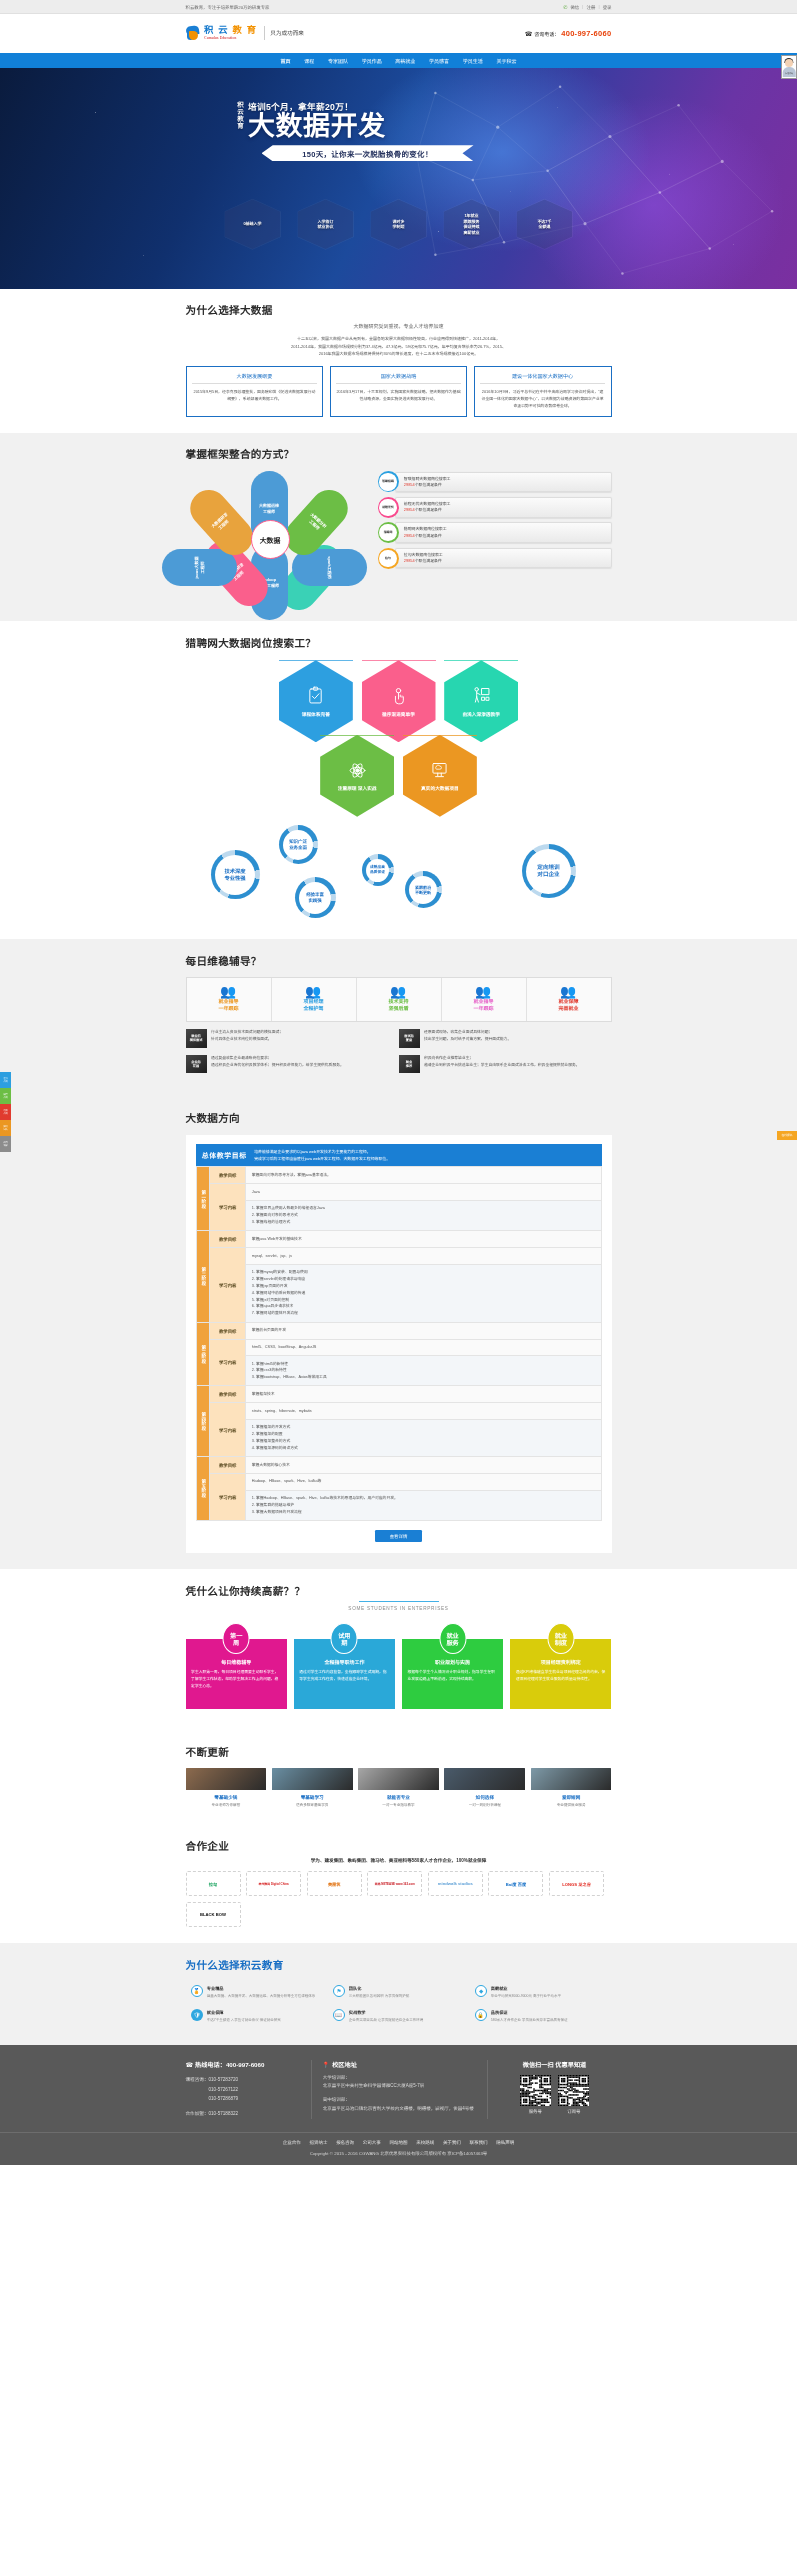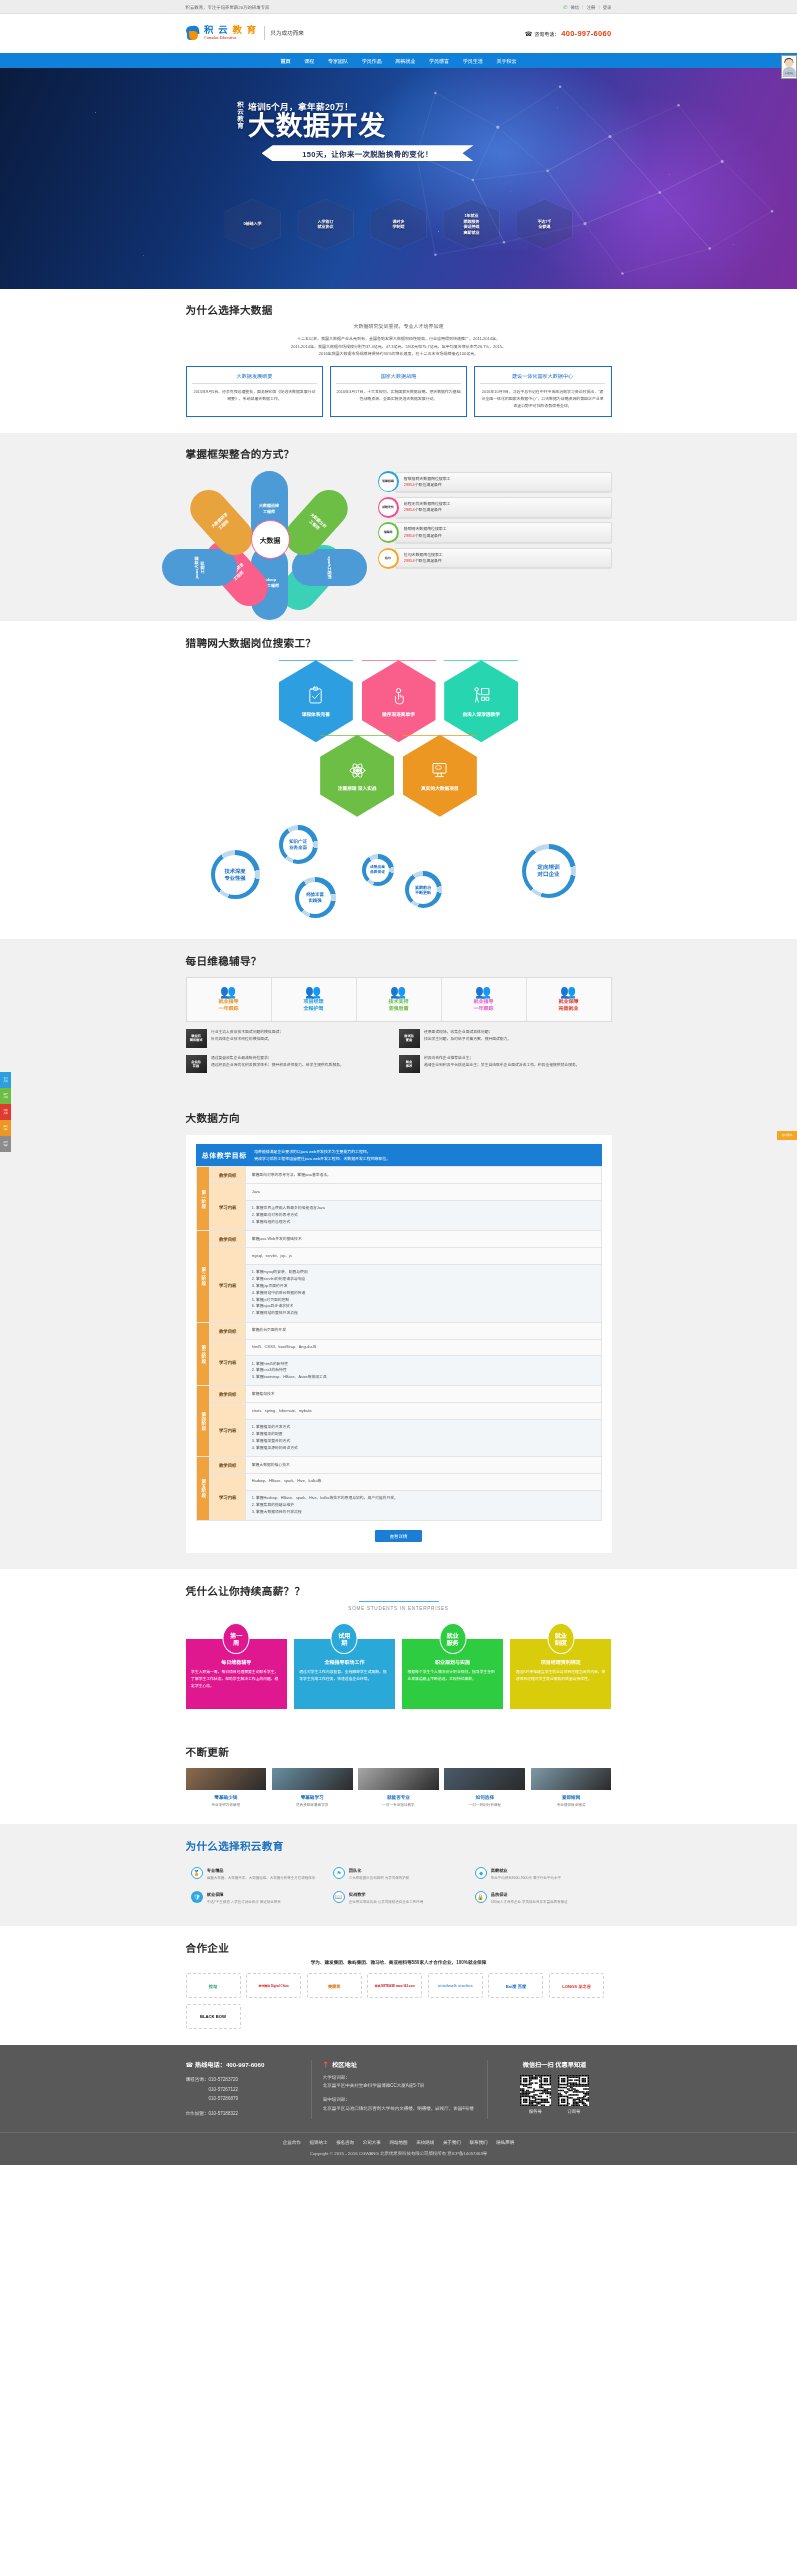--- a/index.html
+++ b/index.html
@@ -810,83 +810,83 @@
           </div>
           <div class="faq-card">
             <div class="faq-img" style="background: linear-gradient(135deg, rgb(126, 154, 168), rgb(42, 42, 42));"></div>
             <h5>爱即短网</h5>
             <p>专业提供就业服务</p>
           </div>
         </div>
     </div>
   </div>
 
-  <div class="sec grey">
-    <div class="inner">
-      <div class="sec-title blue">为什么选择积云教育</div>
-      <div class="adv-grid" id="adv-grid">
-          <div class="adv-item">
-            <div class="adv-ico line">🏅</div>
-            <div>
-              <h6>专业精品</h6>
-              <p>涵盖大数据、大数据开发、大数据运维、大数据分析等全方位课程体系</p>
-            </div>
-          </div>
-          <div class="adv-item">
-            <div class="adv-ico line">⚑</div>
-            <div>
-              <h6>团队化</h6>
-              <p>三大职能团队各司其职 为学员保驾护航</p>
-            </div>
-          </div>
-          <div class="adv-item">
-            <div class="adv-ico line">◆</div>
-            <div>
-              <h6>高薪就业</h6>
-              <p>毕业平均薪资8000-9000元 高于行业平均水平</p>
-            </div>
-          </div>
-          <div class="adv-item">
-            <div class="adv-ico">🛡</div>
-            <div>
-              <h6>就业保障</h6>
-              <p>不达7千全额退 入学签订就业协议 保证就业薪资</p>
-            </div>
-          </div>
-          <div class="adv-item">
-            <div class="adv-ico line">📖</div>
-            <div>
-              <h6>实战教学</h6>
-              <p>企业真实项目实战 让学员提前适应企业工作环境</p>
-            </div>
-          </div>
-          <div class="adv-item">
-            <div class="adv-ico line">🔒</div>
-            <div>
-              <h6>品质保证</h6>
-              <p>580家人才合作企业 学员就业资源丰富品质有保证</p>
-            </div>
-          </div>
-        </div>
-    </div>
-  </div>
-
   <div class="sec white">
     <div class="inner">
       <div class="sec-title">合作企业</div>
       <div class="partner-line2">学为、建发集团、象屿集团、雅马哈、美亚柏科等580家人才合作企业，100%就业保障</div>
       <div class="logo-grid" id="logo-grid">
           <div class="logo-box" style="color: rgb(19, 160, 90); font-size: 4.2px; text-align: center; padding: 0px 2.5px;">拉勾</div>
           <div class="logo-box" style="color: rgb(212, 26, 26); font-size: 2.9px; text-align: center; padding: 0px 2.5px;">神州数码 Digital China</div>
           <div class="logo-box" style="color: rgb(226, 121, 28); font-size: 4.2px; text-align: center; padding: 0px 2.5px;">美屋筑</div>
           <div class="logo-box" style="color: rgb(199, 22, 30); font-size: 2.9px; text-align: center; padding: 0px 2.5px;">网易 NETEASE www.163.com</div>
           <div class="logo-box" style="color: rgb(90, 158, 214); font-size: 4.2px; text-align: center; padding: 0px 2.5px;">mindwalk studios</div>
           <div class="logo-box" style="color: rgb(26, 115, 200); font-size: 4.2px; text-align: center; padding: 0px 2.5px;">Bai度 百度</div>
           <div class="logo-box" style="color: rgb(226, 36, 26); font-size: 4.2px; text-align: center; padding: 0px 2.5px;">LONGS 龙之谷</div>
           <div class="logo-box" style="color: rgb(17, 17, 17); font-size: 4.2px; text-align: center; padding: 0px 2.5px;">BLACK BOW</div>
+        </div>
+    </div>
+  </div>
+
+  <div class="sec grey">
+    <div class="inner">
+      <div class="sec-title blue">为什么选择积云教育</div>
+      <div class="adv-grid" id="adv-grid">
+          <div class="adv-item">
+            <div class="adv-ico line">🏅</div>
+            <div>
+              <h6>专业精品</h6>
+              <p>涵盖大数据、大数据开发、大数据运维、大数据分析等全方位课程体系</p>
+            </div>
+          </div>
+          <div class="adv-item">
+            <div class="adv-ico line">⚑</div>
+            <div>
+              <h6>团队化</h6>
+              <p>三大职能团队各司其职 为学员保驾护航</p>
+            </div>
+          </div>
+          <div class="adv-item">
+            <div class="adv-ico line">◆</div>
+            <div>
+              <h6>高薪就业</h6>
+              <p>毕业平均薪资8000-9000元 高于行业平均水平</p>
+            </div>
+          </div>
+          <div class="adv-item">
+            <div class="adv-ico">🛡</div>
+            <div>
+              <h6>就业保障</h6>
+              <p>不达7千全额退 入学签订就业协议 保证就业薪资</p>
+            </div>
+          </div>
+          <div class="adv-item">
+            <div class="adv-ico line">📖</div>
+            <div>
+              <h6>实战教学</h6>
+              <p>企业真实项目实战 让学员提前适应企业工作环境</p>
+            </div>
+          </div>
+          <div class="adv-item">
+            <div class="adv-ico line">🔒</div>
+            <div>
+              <h6>品质保证</h6>
+              <p>580家人才合作企业 学员就业资源丰富品质有保证</p>
+            </div>
+          </div>
         </div>
     </div>
   </div>
 
   <div class="footer">
     <div class="inner cols">
       <div class="fcol1">
         <div class="f-hot">
           <span>☎</span>
           <span>热线电话：</span><span>400-997-6060</span>

